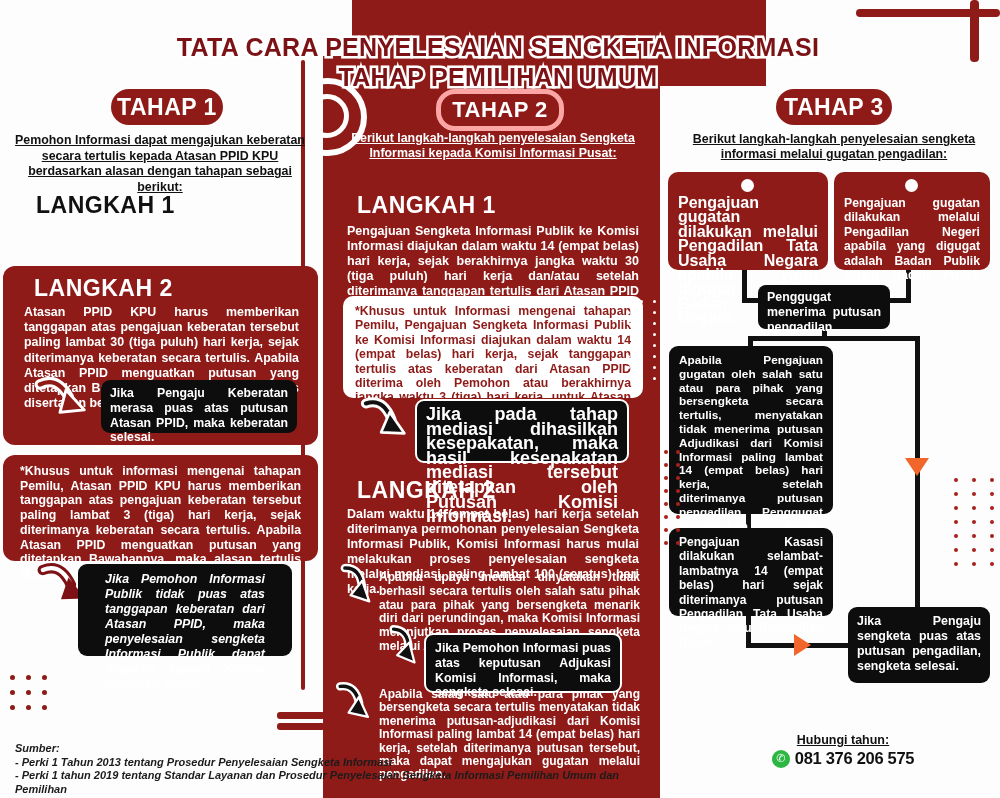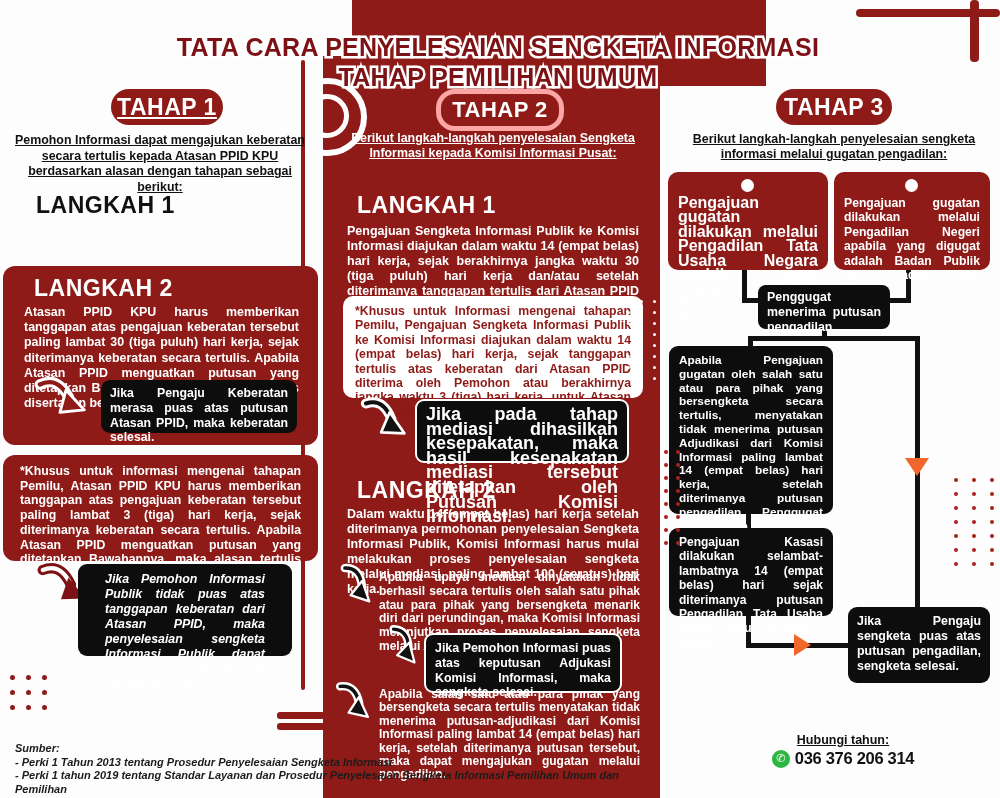--- a/index.html
+++ b/index.html
@@ -53,21 +53,21 @@
 
   <div class="abs maroon-bg" style="left:352px;top:0;width:414px;height:86px;z-index:1;"></div>
   <div class="abs title-text" style="left:160px;top:32px;width:676px;z-index:3;">
     <div>TATA CARA PENYELESAIAN SENGKETA INFORMASI</div>
     <div>TAHAP PEMILIHAN UMUM</div>
   </div>
 
   <div class="abs maroon-bg" style="left:856px;top:9px;width:144px;height:8px;border-radius:4px;z-index:2;"></div>
   <div class="abs maroon-bg" style="left:970px;top:0;width:9px;height:62px;border-radius:4px;z-index:2;"></div>
 
-  <div class="abs badge maroon-bg" style="left:111px;top:89px;width:112px;height:36px;z-index:2;text-decoration:underline;">
+  <div class="abs badge maroon-bg" style="left:111px;top:89px;width:112px;height:36px;z-index:2;">
     <span>TAHAP 1</span>
   </div>
 
   <div class="abs ctext" style="left:8px;top:133px;width:304px;font-size:12.4px;line-height:15.5px;color:#111;z-index:2;">Pemohon Informasi dapat mengajukan keberatan secara tertulis kepada Atasan PPID KPU berdasarkan alasan dengan tahapan sebagai berikut:</div>
 
   <div class="abs heading" style="left:36px;top:192px;color:#111;z-index:2;">LANGKAH 1</div>
 
   <div class="abs maroon-bg" style="left:3px;top:266px;width:315px;height:179px;border-radius:12px;z-index:2;">
     <div class="heading white" style="margin:9px 0 3px 31px;">LANGKAH 2</div>
     <div class="jtext white" style="margin:0 19px 0 21px;font-size:12.4px;line-height:15.2px;">Atasan PPID KPU harus memberikan tanggapan atas pengajuan keberatan tersebut paling lambat 30 (tiga puluh) hari kerja, sejak diterimanya keberatan secara tertulis. Apabila Atasan PPID menguatkan putusan yang ditetapkan Bawahannya, maka alasan tertulis disertakan bersama tanggapan tersebut.</div>
@@ -273,16 +273,16 @@
       <span style="width: 4px; height: 4px;"></span>
       <span style="width: 4px; height: 4px;"></span>
       <span style="width: 4px; height: 4px;"></span>
       <span style="width: 4px; height: 4px;"></span>
       <span style="width: 4px; height: 4px;"></span>
     </div>
 
   <div class="abs ctext" style="left:758px;top:733px;width:170px;font-size:12.5px;color:#111;z-index:2;">Hubungi tahun:</div>
   <div class="abs" style="left:758px;top:749px;width:170px;display:flex;align-items:center;justify-content:center;gap:5px;z-index:2;">
     <span class="wa-circle">✆</span>
-    <span style="font-size:16.5px;letter-spacing:-0.3px;color:#111;">036 376 206 314</span>
+    <span style="font-size:16.5px;letter-spacing:-0.3px;color:#111;">081 376 206 575</span>
   </div>
 
 </div>
 
 </body></html>

